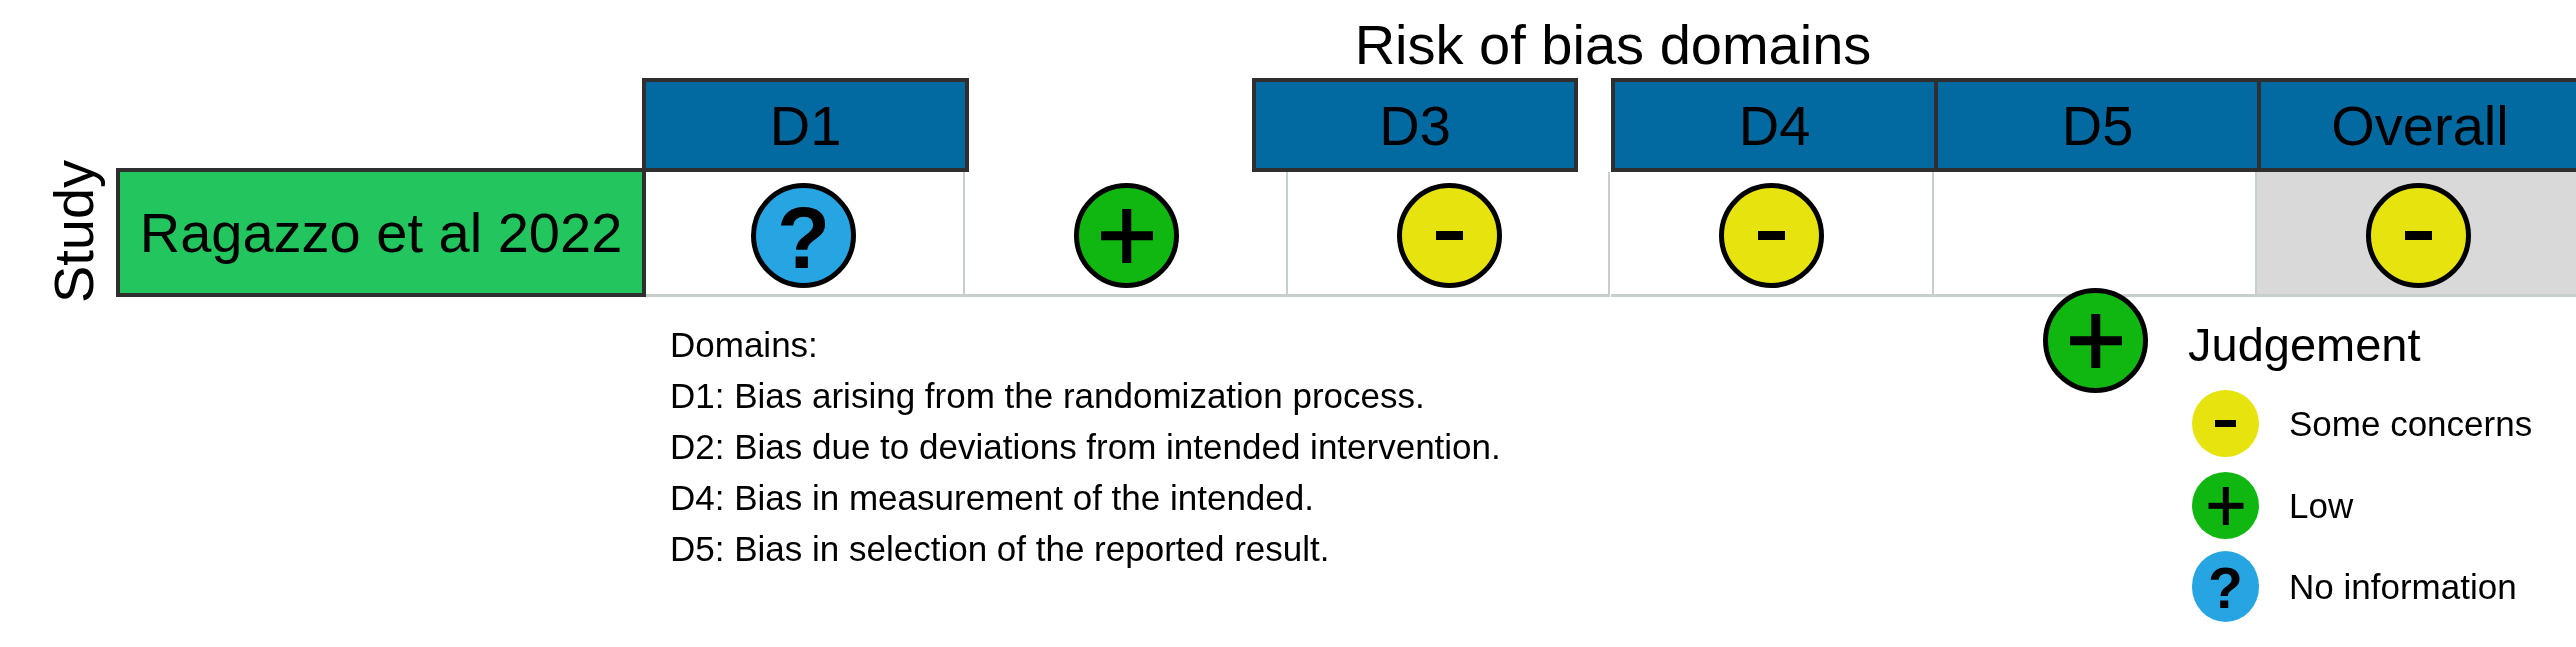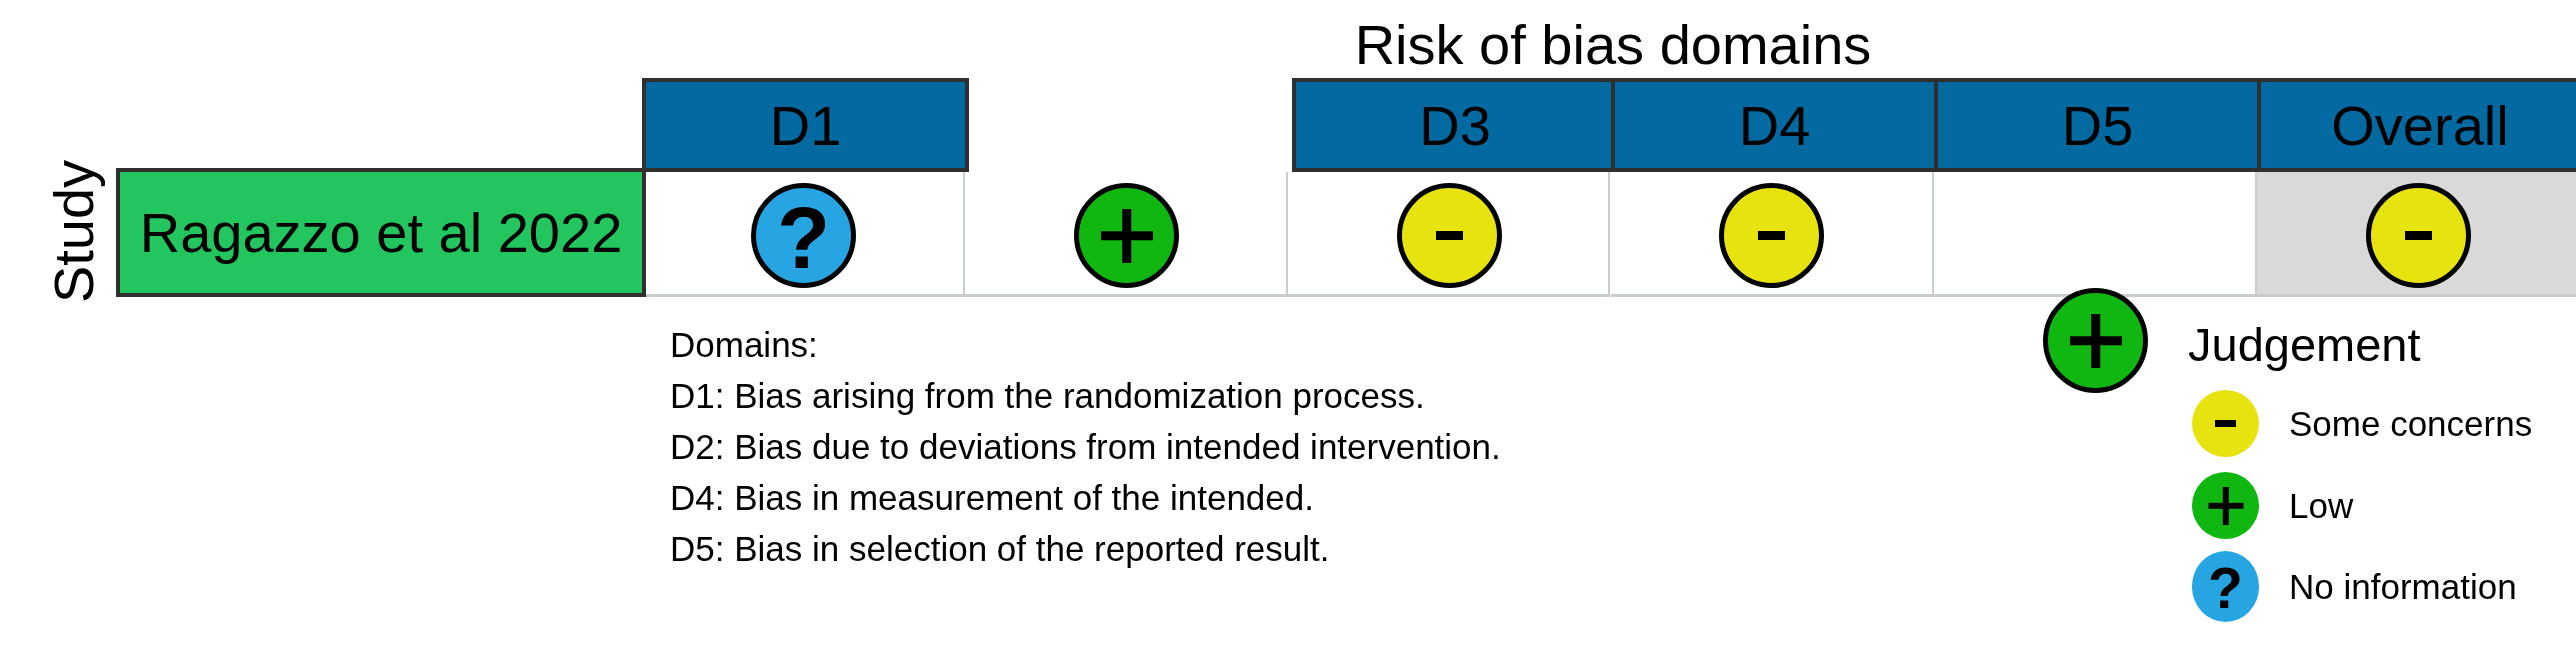--- a/index.html
+++ b/index.html
@@ -80,21 +80,21 @@
 </head>
 <body>
 
 <div id="canvas">
 
   <div class="fig-title">Risk of bias domains</div>
 
   <div class="axis-label">Study</div>
 
   <div class="hdr-cell" style="left:614px;width:327px;">D1</div>
-  <div class="hdr-cell" style="left:1264px;width:326px;text-align:center;">D3</div>
+  <div class="hdr-cell" style="left:1224px;width:326px;text-align:center;">D3</div>
   <div class="hdr-cell" style="left:1583px;width:327px;">D4</div>
   <div class="hdr-cell" style="left:1906px;width:327px;">D5</div>
   <div class="hdr-cell" style="left:2229px;width:326px;">Overall</div>
 
   <div class="body-cell first" style="left:617px;width:320px;"></div>
   <div class="body-cell" style="left:937px;width:323px;"></div>
   <div class="body-cell" style="left:1260px;width:322px;"></div>
   <div class="body-cell" style="left:1583px;width:323px;"></div>
   <div class="body-cell" style="left:1906px;width:323px;"></div>
   <div class="body-cell" style="left: 2229px; width: 322px; background-color: rgb(217, 217, 217);"></div>

